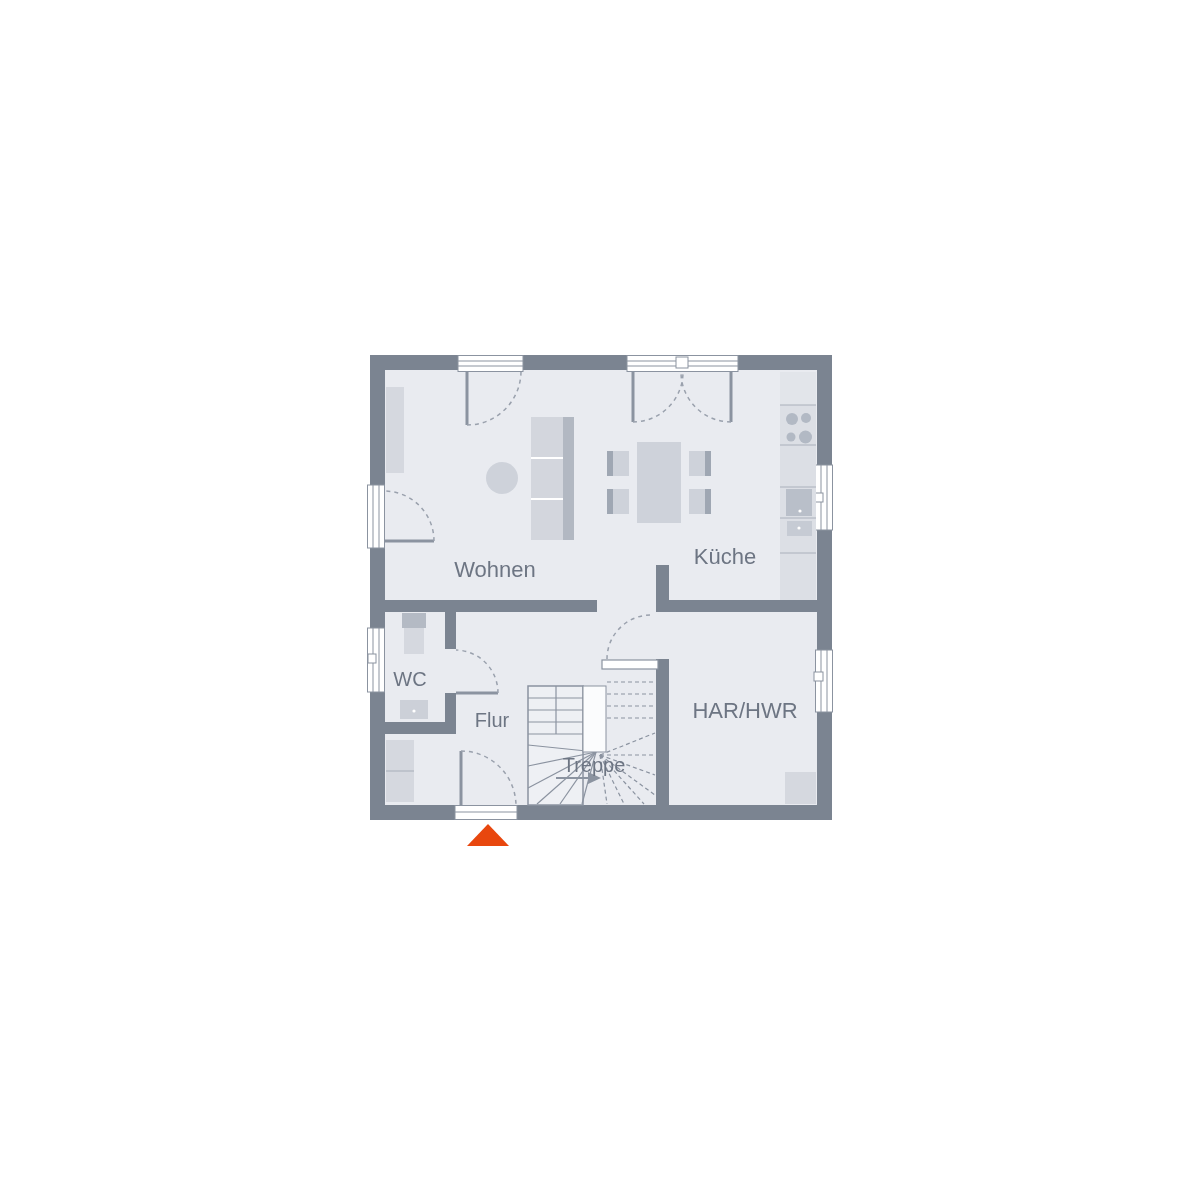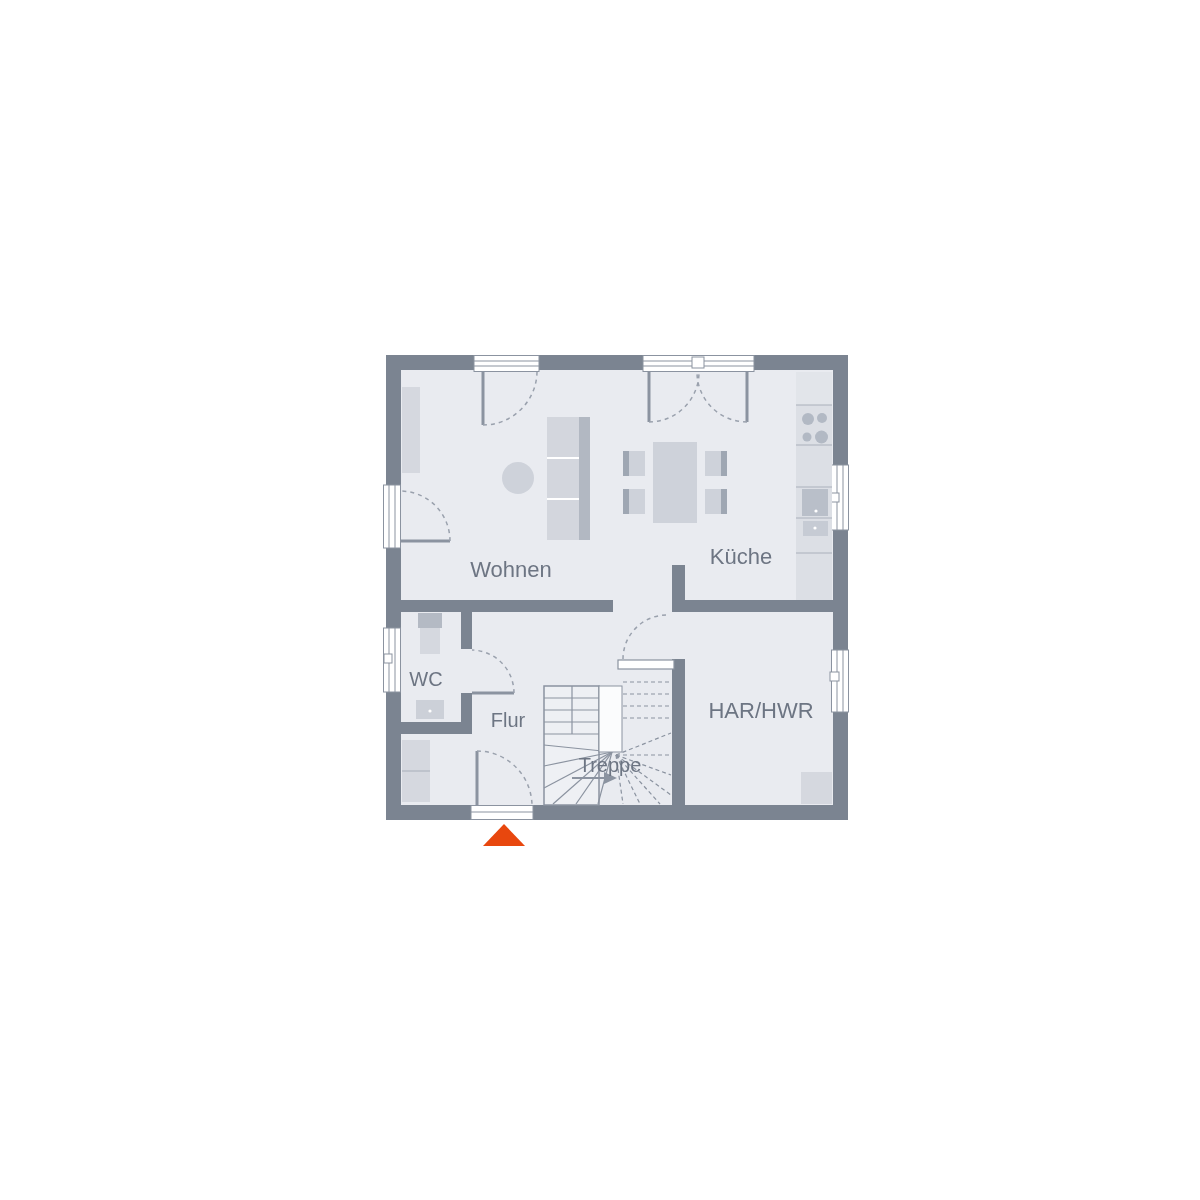--- a/index.html
+++ b/index.html
@@ -2,21 +2,20 @@
 <html><head>
 <meta charset="utf-8">
 <style>
   html, body { margin: 0; padding: 0; background: #ffffff; }
   .canvas {
     position: relative;
     width: 1024px;
     height: 1200px;
     background: #ffffff;
     font-family: "Liberation Sans", sans-serif;
-    padding-left: 16px;
   }
   svg text {
     font-family: "Liberation Sans", sans-serif;
     fill: #6d7583;
   }
   .room-label-lg { font-size: 22px; }
   .room-label-md { font-size: 20px; }
 </style>
 </head>
 <body>

